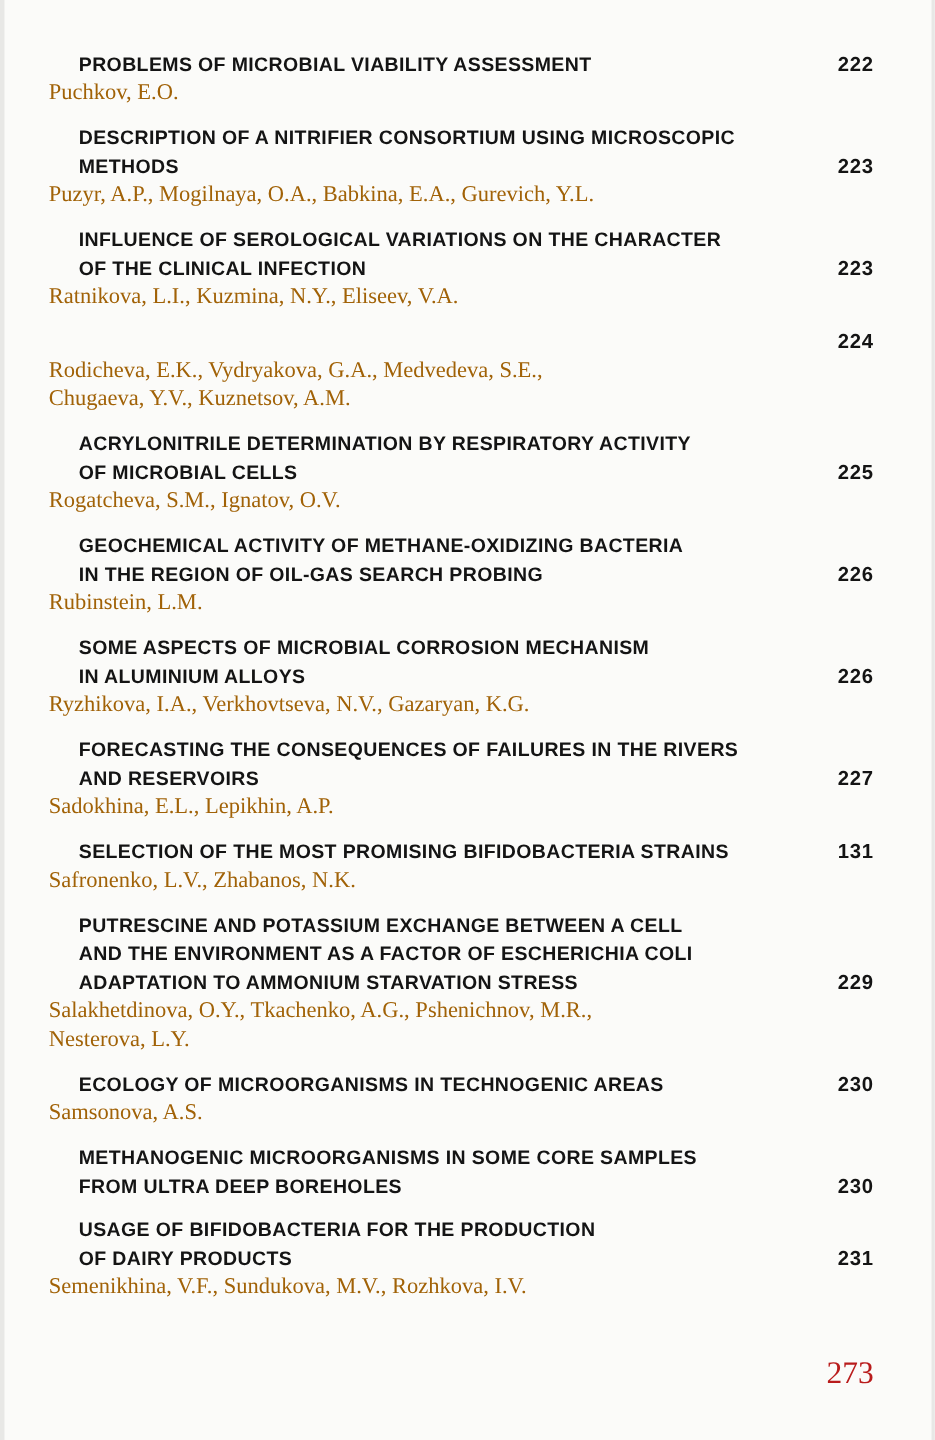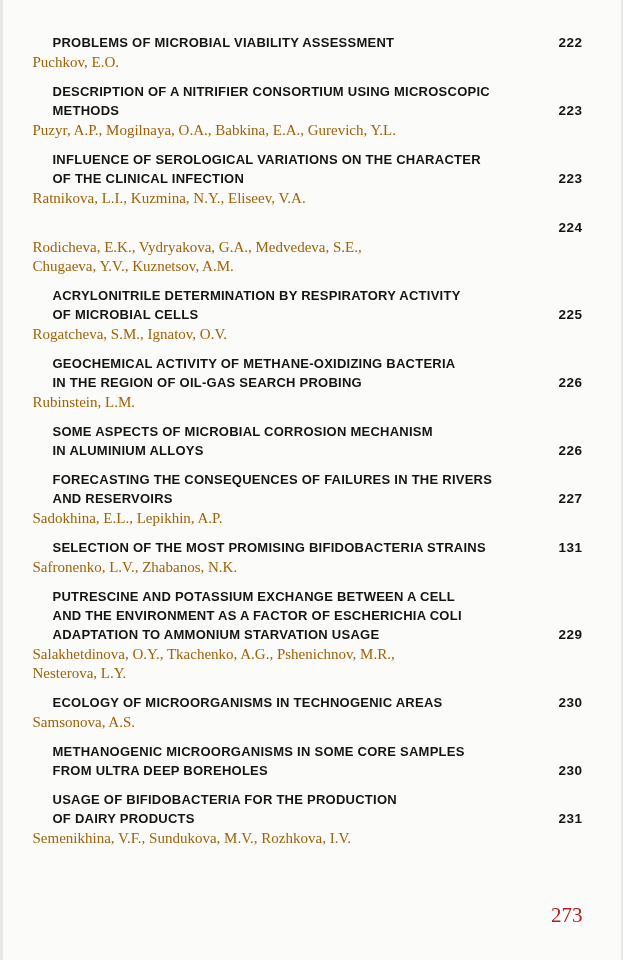--- a/index.html
+++ b/index.html
@@ -140,20 +140,23 @@
         </div>
       </div>
       <div class="entry">
         <div class="title-block">
           <div class="title-line">SOME ASPECTS OF MICROBIAL CORROSION MECHANISM</div>
           <div class="title-line last">
             <span>IN ALUMINIUM ALLOYS</span>
             <span class="page-num">226</span>
           </div>
         </div>
+        <div class="authors">
+          <div class="author-line">Ryzhikova, I.A., Verkhovtseva, N.V., Gazaryan, K.G.</div>
+        </div>
       </div>
       <div class="entry">
         <div class="title-block">
           <div class="title-line">FORECASTING THE CONSEQUENCES OF FAILURES IN THE RIVERS</div>
           <div class="title-line last">
             <span>AND RESERVOIRS</span>
             <span class="page-num">227</span>
           </div>
         </div>
         <div class="authors">
@@ -169,21 +172,21 @@
         </div>
         <div class="authors">
           <div class="author-line">Safronenko, L.V., Zhabanos, N.K.</div>
         </div>
       </div>
       <div class="entry">
         <div class="title-block">
           <div class="title-line">PUTRESCINE AND POTASSIUM EXCHANGE BETWEEN A CELL</div>
           <div class="title-line">AND THE ENVIRONMENT AS A FACTOR OF ESCHERICHIA COLI</div>
           <div class="title-line last">
-            <span>ADAPTATION TO AMMONIUM STARVATION USAGE</span>
+            <span>ADAPTATION TO AMMONIUM STARVATION STRESS</span>
             <span class="page-num">229</span>
           </div>
         </div>
         <div class="authors">
           <div class="author-line">Salakhetdinova, O.Y., Tkachenko, A.G., Pshenichnov, M.R.,</div>
           <div class="author-line">Nesterova, L.Y.</div>
         </div>
       </div>
       <div class="entry">
         <div class="title-block">

